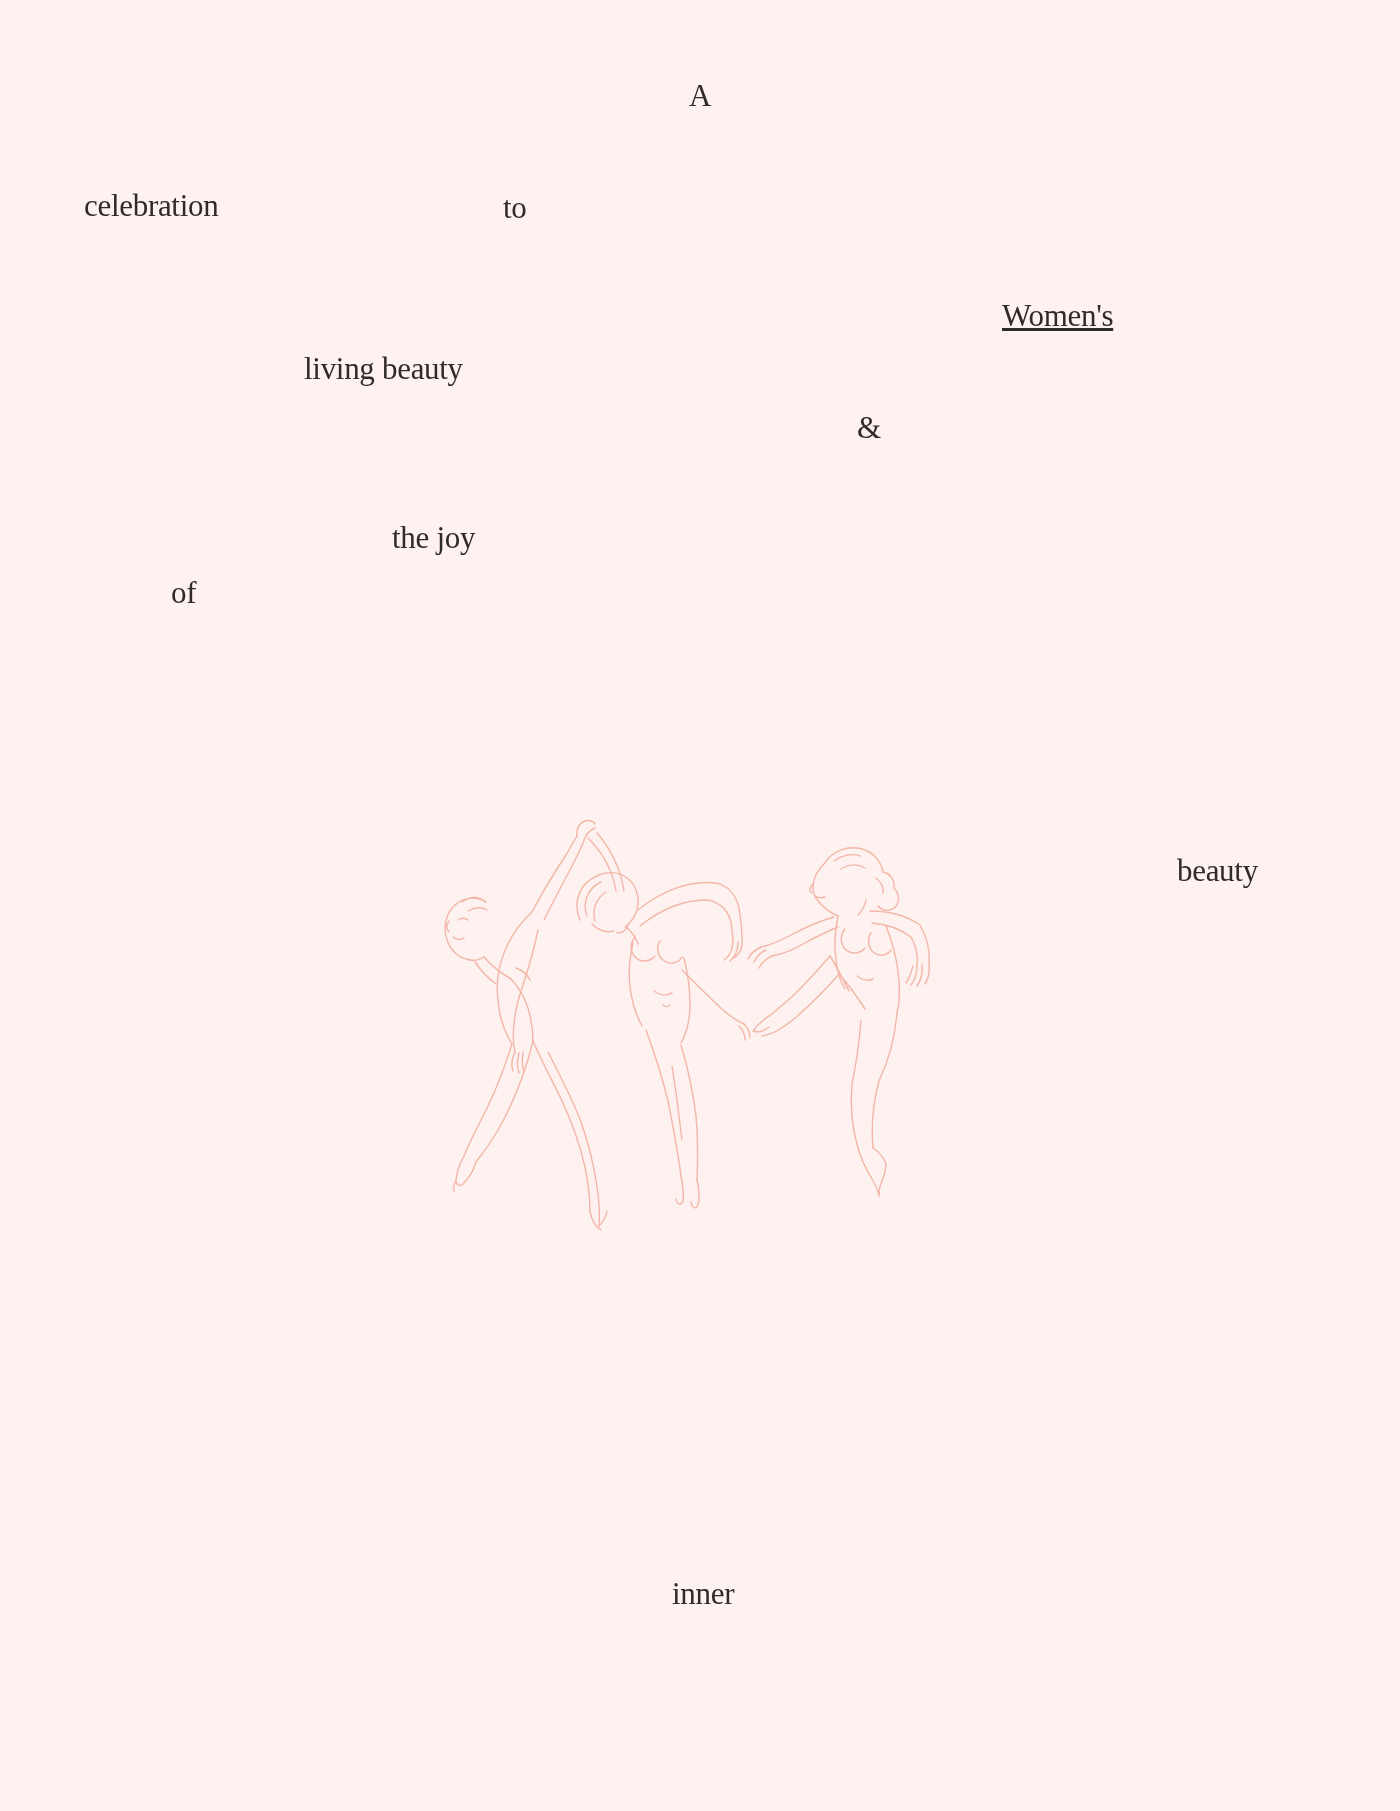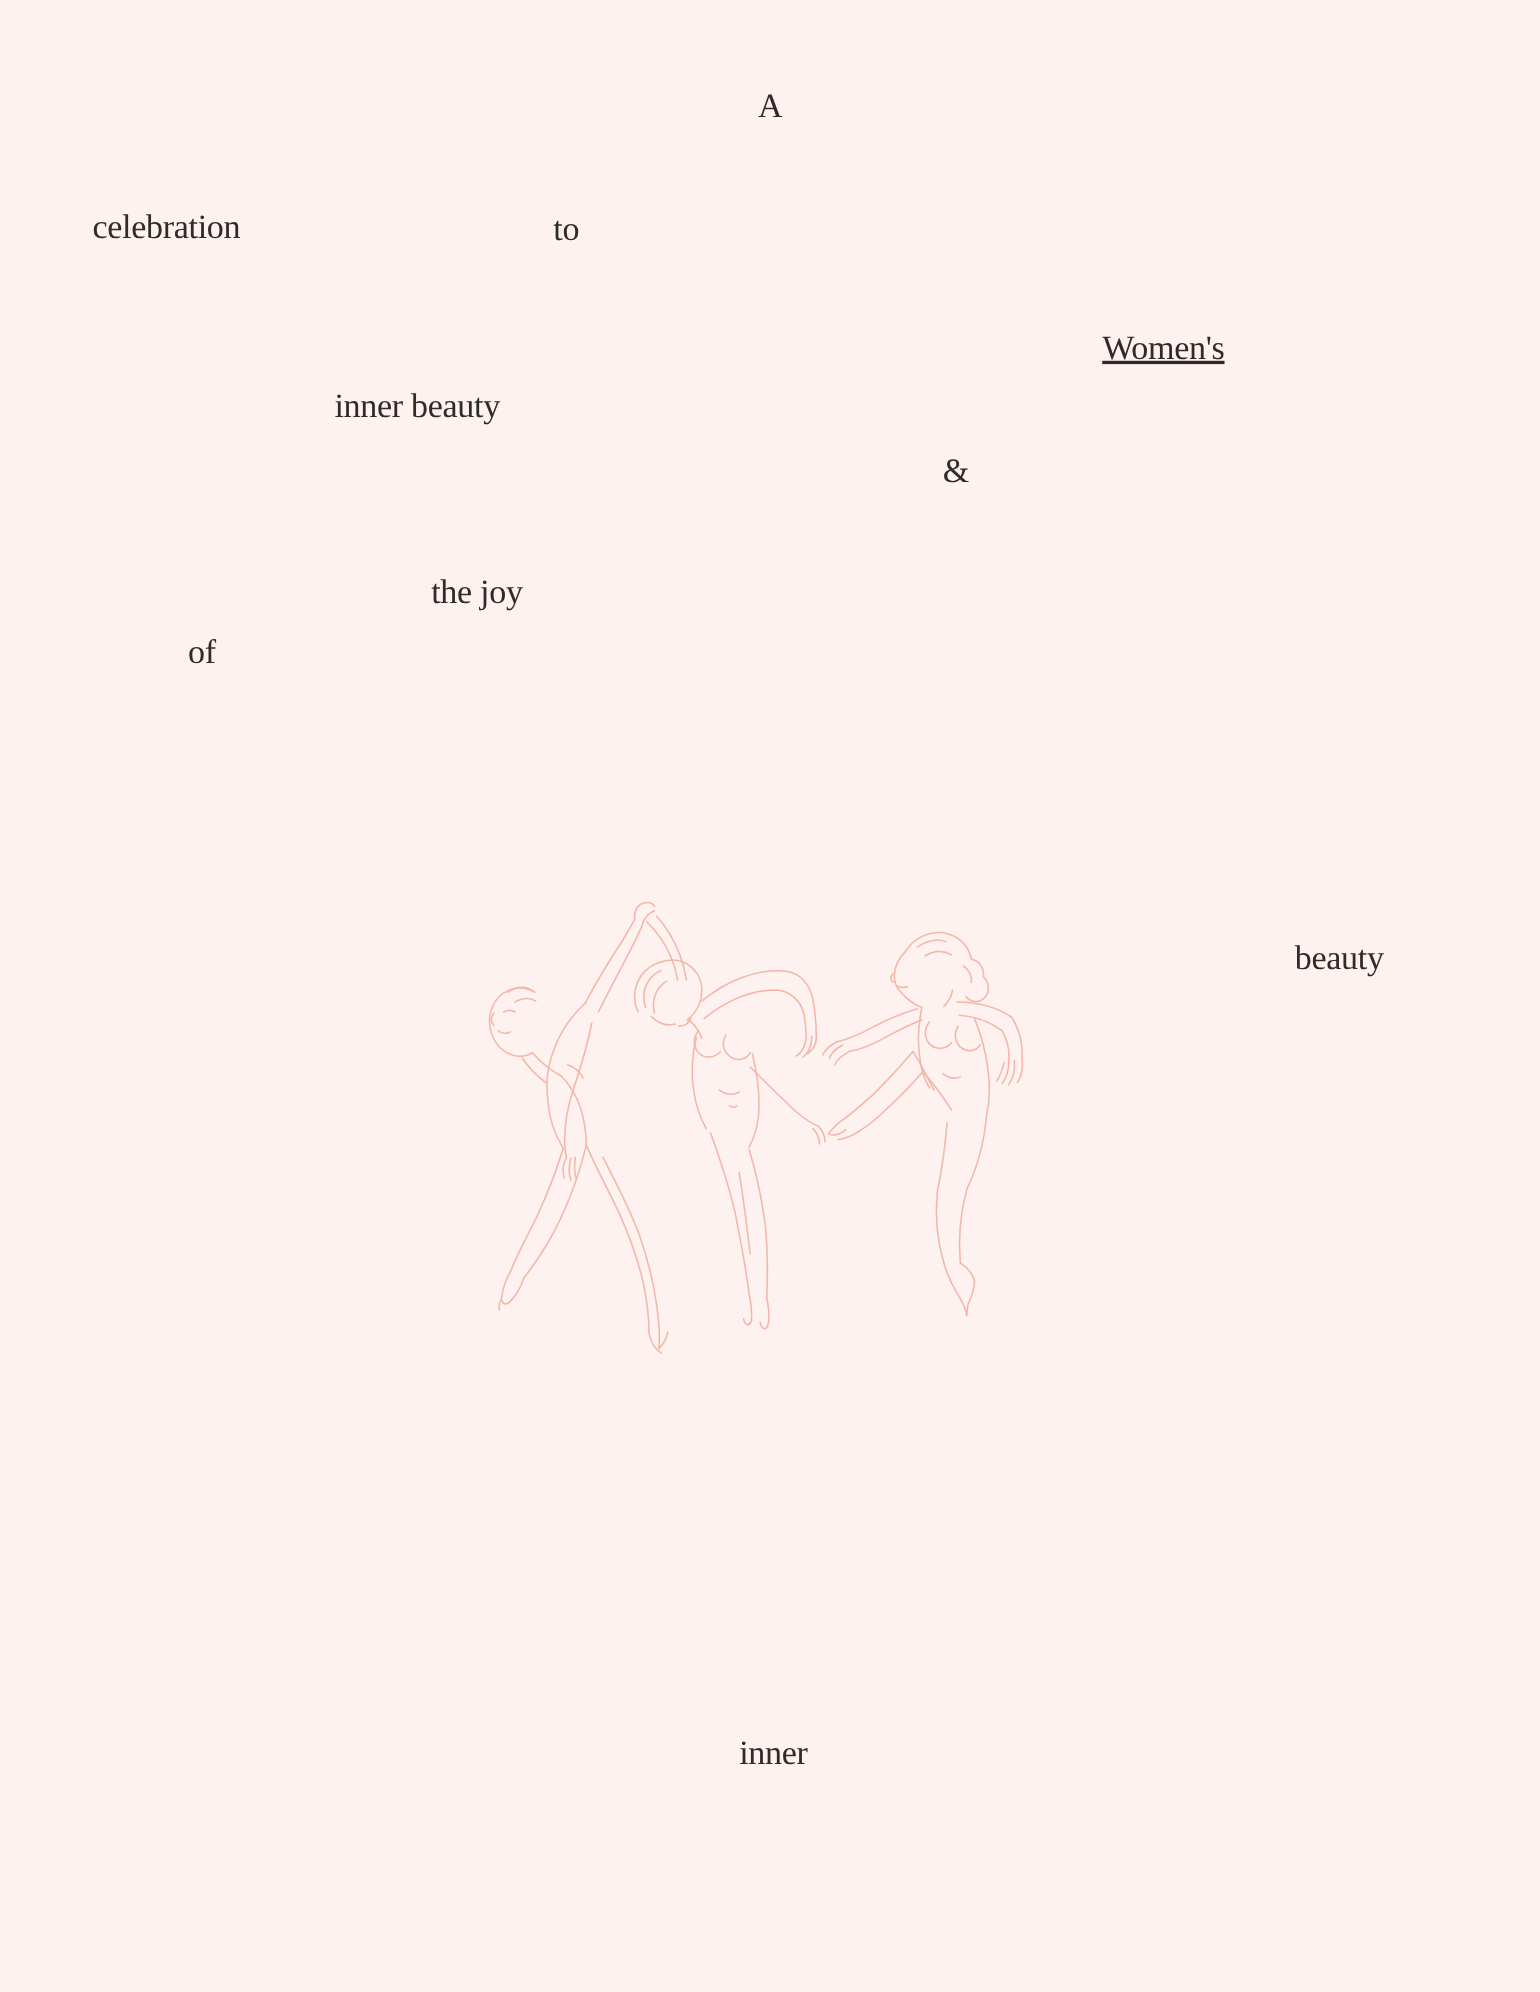--- a/index.html
+++ b/index.html
@@ -50,21 +50,21 @@
 </style>
 </head>
 <body>
 
 <div class="canvas">
 
   <span class="word" id="w-a">A</span>
   <span class="word" id="w-celebration">celebration</span>
   <span class="word" id="w-to">to</span>
   <span class="word" id="w-womens">Women's</span>
-  <span class="word" id="w-inner-beauty">inner beauty</span>
+  <span class="word" id="w-inner-beauty">living beauty</span>
   <span class="word" id="w-amp">&amp;</span>
   <span class="word" id="w-the-joy">the joy</span>
   <span class="word" id="w-of">of</span>
   <span class="word" id="w-living">beauty</span>
   <span class="word" id="w-fully">inner</span>
 
   <svg class="illustration" viewBox="0 0 550 450" xmlns="http://www.w3.org/2000/svg" aria-hidden="true">
 
     <g>
 

